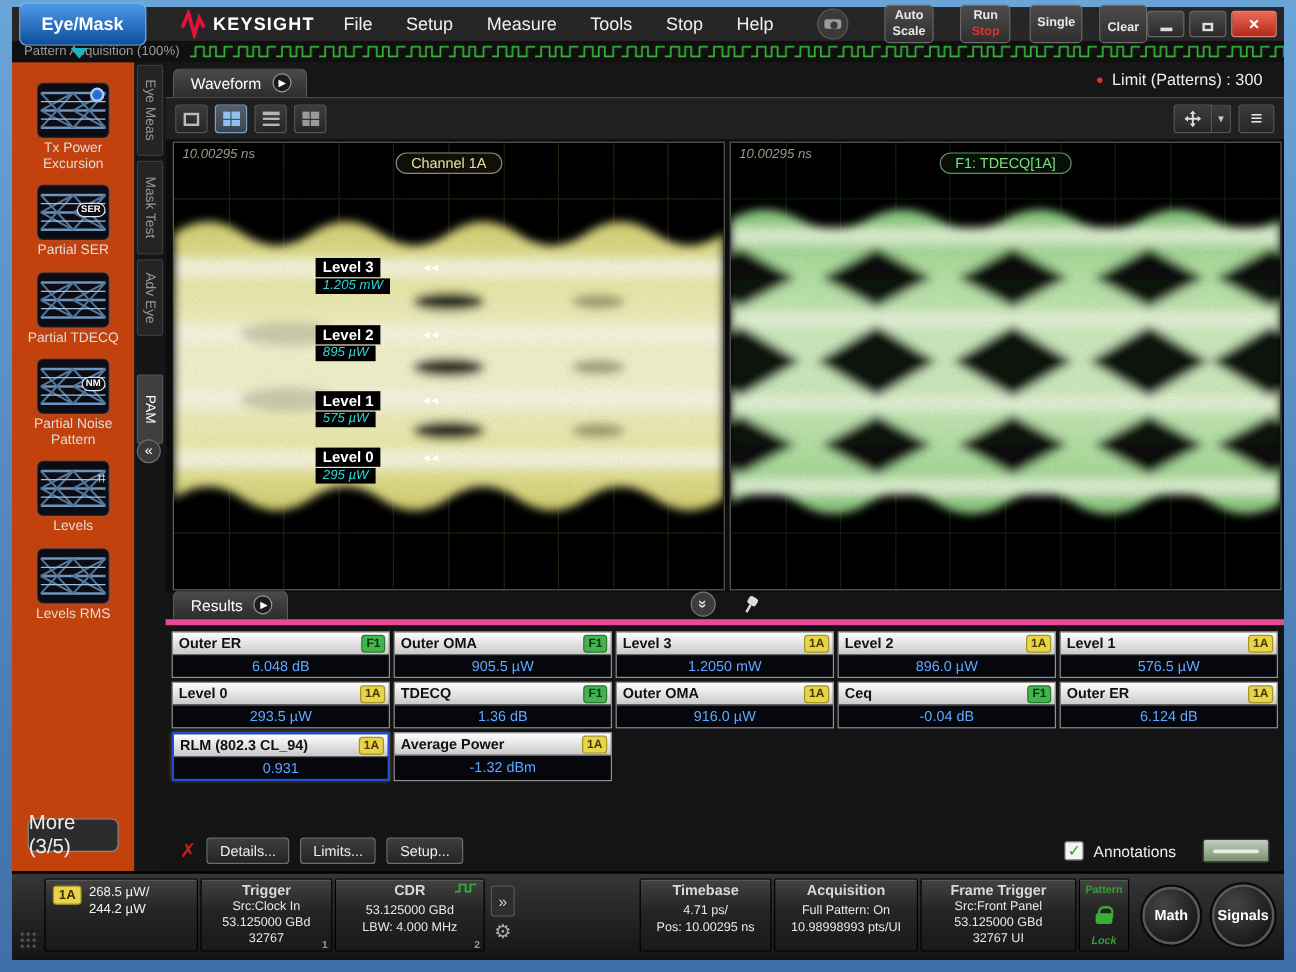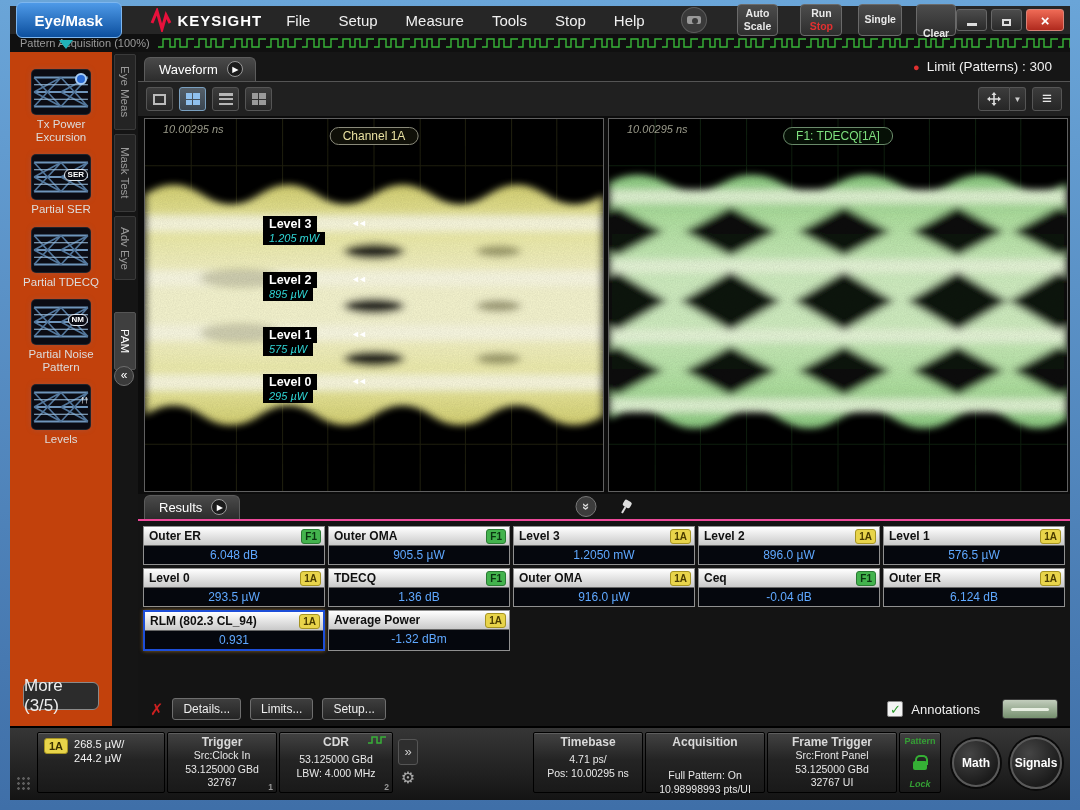--- a/index.html
+++ b/index.html
@@ -24,21 +24,21 @@
   .menu { color:#f0f0f0; font-size:15px; cursor:default; }
   .cam { margin-left:36px; width:26px; height:26px; border-radius:50%; background:#3a3a3a; border:1px solid #5c5c5c; position:relative; }
   .cam::before { content:""; position:absolute; left:5px; right:5px; top:8px; bottom:8px; background:#9a9a9a; border-radius:2px; }
   .cam::after { content:""; position:absolute; left:10px; top:10px; width:6px; height:6px; border-radius:50%; background:#3a3a3a; }
   .tbtn { background:linear-gradient(#4c4c4c,#2e2e2e); border:1px solid #6a6a6a; border-radius:4px;
     color:#e8e8e8; font-size:10.5px; font-weight:bold; text-align:center; padding:2px 5px; line-height:1.25; }
   .tbtn .red { color:#e23030; }
   .autoscale { margin-left:30px; width:42px; }
   .runstop { margin-left:22px; width:42px; }
   .single { margin-left:16px; width:44px; padding-top:8px; height:32px; }
-  .clear { margin-left:14px; width:40px; padding-top:22px; height:32px; }
+  .clear { margin-left:14px; width:40px; padding-top:12px; height:32px; }
   .winbtns { margin-left:auto; margin-right:6px; display:flex; gap:4px; }
   .wbtn { width:31px; height:22px; border-radius:3px; background:linear-gradient(#4c4c4c,#2a2a2a); border:1px solid #666;
     display:flex; align-items:flex-end; justify-content:center; padding-bottom:4px; }
   .wbtn .bar { width:10px; height:3px; background:#ddd; }
   .wbtn .sq { width:9px; height:7px; border:2px solid #ddd; }
   .wclose { width:38px; height:22px; border-radius:3px; background:linear-gradient(#ef6a55,#b02a1e); border:1px solid #d98377;
     color:#fff; font-weight:bold; font-size:15px; display:flex; align-items:center; justify-content:center; padding:0; }
 
   
   .acq { height:18px; background:#101010; display:flex; align-items:center; gap:8px; padding-left:10px; flex:0 0 auto; }
@@ -100,33 +100,33 @@
     display:flex; align-items:center; justify-content:center; }
   .pandrop { width:16px; height:24px; border-radius:0 3px 3px 0; background:linear-gradient(#3c3c3c,#262626); border:1px solid #555; border-left:none;
     color:#ccc; font-size:8px; display:flex; align-items:center; justify-content:center; margin-left:-6px; }
   .hamb { width:30px; height:24px; border-radius:3px; background:linear-gradient(#3c3c3c,#262626); border:1px solid #555;
     color:#e8e8e8; font-size:17px; display:flex; align-items:center; justify-content:center; }
 
   
   .eyes { height:378px; display:flex; gap:4px; padding:2px 2px 2px 6px; background:#0c0c0c; flex:0 0 auto; }
   .eyepanel { flex:1; position:relative; background:#000; border:1px solid #606060; overflow:hidden; }
   .eyepanel svg.eye { position:absolute; inset:0; width:100%; height:100%; }
-  .tcorner { position:absolute; left:18px; top:4px; color:#9a9a8a; font-size:11px; font-style:italic; z-index:3; }
+  .tcorner { position:absolute; left:7px; top:4px; color:#9a9a8a; font-size:11px; font-style:italic; z-index:3; }
   .eyetitle { position:absolute; top:8px; left:50%; transform:translateX(-50%); background:#101008; border:1px solid #8a8a7a;
     border-radius:9px; padding:1px 12px; font-size:12px; z-index:3; }
   .eyetitle.yel { color:#e8e0a0; }
   .eyetitle.grn { color:#7ee07e; border-color:#6a8a6a; background:#061006; }
   .lvl { position:absolute; z-index:3; }
   .lvl .nm { display:inline-block; background:#000; color:#fff; font-weight:bold; font-size:12.5px; padding:1px 6px; }
   .lvl .vl { display:block; background:#000; color:#2fd6d6; font-style:italic; font-size:11px; padding:0 6px 1px 6px; width:max-content; }
   .lvlmark { position:absolute; z-index:3; color:#fff; font-size:9px; letter-spacing:-2px; }
 
   
   .results { flex:1; background:#141414; display:flex; flex-direction:column; min-height:0; }
-  .resbar { height:27px; display:flex; align-items:flex-end; padding-left:6px; position:relative; border-bottom:2px solid #ec4899; flex:0 0 auto; }
+  .resbar { height:27px; display:flex; align-items:flex-end; padding-left:6px; position:relative; border-bottom:5px solid #ec4899; flex:0 0 auto; }
   .res-center { position:absolute; left:50%; transform:translateX(-50%); bottom:2px; display:flex; align-items:center; gap:22px; }
   .chevcirc { width:21px; height:21px; border-radius:50%; background:#3c3c3c; border:1px solid #777; color:#ddd;
     display:flex; align-items:center; justify-content:center; }
   .chevcirc span { transform:rotate(90deg); font-size:13px; font-weight:bold; }
   .pin { width:14px; height:16px; position:relative; transform:rotate(30deg); }
   .pin::before { content:""; position:absolute; left:3px; top:1px; width:8px; height:7px; background:#ddd; border-radius:2px; }
   .pin::after { content:""; position:absolute; left:6px; top:8px; width:2px; height:7px; background:#ddd; }
   .resgrid { display:grid; grid-template-columns:repeat(5,1fr); gap:3px; margin:5px 5px 0 5px; }
   .cell { border:1px solid #909090; background:#05070d; }
   .cell.sel { border:2px solid #1d4ed8; box-shadow:0 0 4px rgba(216,155,60,.6); }
@@ -154,21 +154,21 @@
   .grip { width:16px; align-self:flex-end; height:16px; margin:0 4px 2px 2px;
     background-image:radial-gradient(#5e5e5e 1px, transparent 1.6px); background-size:5px 5px; }
   .sbp { background:linear-gradient(#424242,#242424 45%,#191919); border:1px solid #000; box-shadow:inset 0 1px 0 #5e5e5e;
     border-radius:2px; margin:1px; padding:2px 4px; color:#e8e8e8; text-align:center; position:relative; }
   .sb-title { font-weight:bold; font-size:12px; color:#d9d9d9; }
   .sb-line { font-size:10.5px; line-height:1.3; white-space:nowrap; }
   .sb-corner { position:absolute; right:3px; bottom:0; font-size:8.5px; color:#999; font-weight:bold; }
   .chpanel { width:128px; display:flex; align-items:flex-start; gap:6px; padding:5px 6px; text-align:left; }
   .chbadge { background:#e8d44a; border:1px solid #a69422; border-radius:3px; color:#3a3000; font-weight:bold; font-size:11px; padding:1px 4px; }
   .chlines { font-size:11px; color:#f2f2f2; line-height:1.25; }
-  .trigpanel { width:110px; } .cdrpanel { width:114px; }
+  .trigpanel { width:110px; } .cdrpanel { width:125px; }
   .cdr-ic { position:absolute; right:4px; top:3px; }
   .midcol { width:28px; display:flex; flex-direction:column; align-items:center; justify-content:center; gap:3px; }
   .expbtn { width:20px; height:26px; background:#2e2e2e; border:1px solid #555; border-radius:3px; color:#ccc; font-size:13px;
     display:flex; align-items:center; justify-content:center; }
   .gear { color:#aaa; font-size:16px; }
   .spacer { flex:1; }
   .tbp { width:110px; } .acp { width:120px; } .ftp { width:130px; }
   .plock { width:42px; display:flex; flex-direction:column; align-items:center; justify-content:space-between; padding:3px 2px; }
   .pl-txt { color:#35a035; font-size:9px; font-weight:bold; }
   .pl-txt.it { font-style:italic; }
@@ -313,20 +313,26 @@
       </div>
       <div class="sb-item">
         <div class="sb-icon">
           <svg>
               <use href="#eyeglyph"></use>
             </svg>
           <span class="sb-arrows">↑↑</span>
         </div>
         <div class="sb-label">Levels</div>
       </div>
+      <div class="sb-item">
+        <div class="sb-icon"><svg>
+              <use href="#eyeglyph"></use>
+            </svg></div>
+        <div class="sb-label">Levels RMS</div>
+      </div>
       <div class="more-btn">More (3/5)</div>
     </div>
 
     <div class="vtabs">
       <div class="vtab vt0">Eye Meas</div>
       <div class="vtab vt1">Mask Test</div>
       <div class="vtab vt2">Adv Eye</div>
       <div class="collapse-btn">«</div>
       <div class="vtab vt3">PAM</div>
     </div>
@@ -627,21 +633,21 @@
     <div class="spacer"></div>
 
     <div class="sbp tbp">
       <div class="sb-title">Timebase</div>
       <div class="sb-line" style="margin-top:4px">4.71 ps/</div>
       <div class="sb-line">Pos: 10.00295 ns</div>
     </div>
 
     <div class="sbp acp">
       <div class="sb-title">Acquisition</div>
-      <div class="sb-line" style="margin-top:20px">Full Pattern: On</div>
+      <div class="sb-line" style="margin-top:4px">Full Pattern: On</div>
       <div class="sb-line">10.98998993 pts/UI</div>
     </div>
 
     <div class="sbp ftp">
       <div class="sb-title">Frame Trigger</div>
       <div class="sb-line">Src:Front Panel</div>
       <div class="sb-line">53.125000 GBd</div>
       <div class="sb-line">32767 UI</div>
     </div>
 

